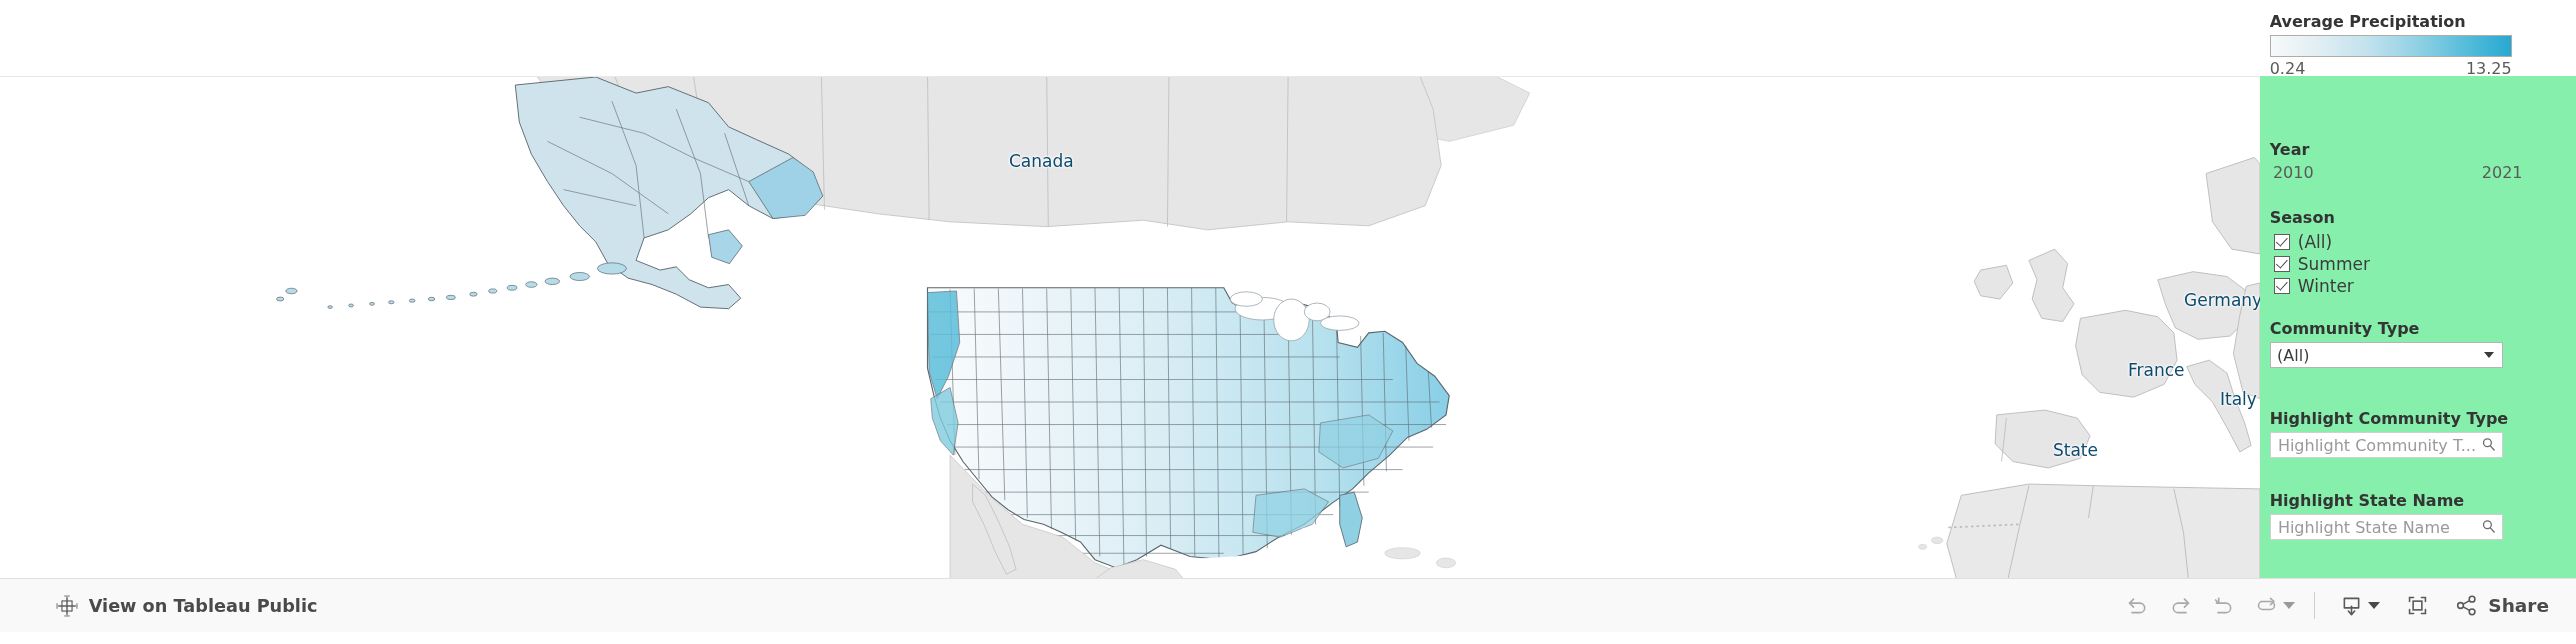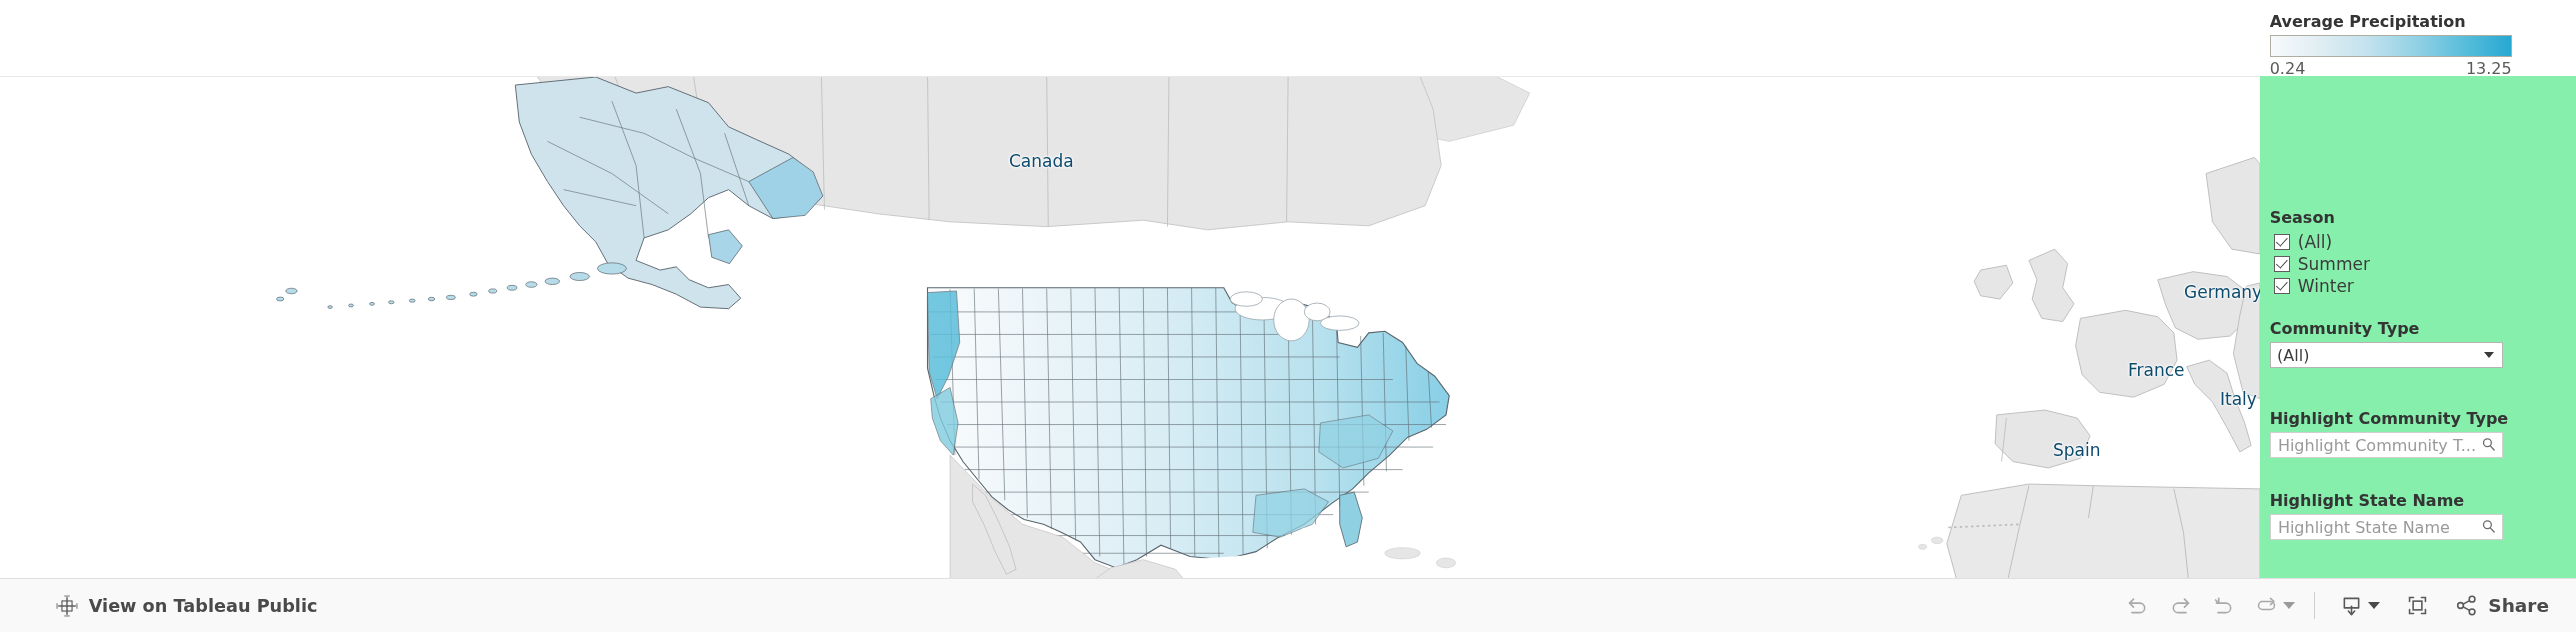--- a/index.html
+++ b/index.html
@@ -366,40 +366,47 @@
         </g>
 
         <g fill="#e6e6e6" stroke="#cfcfcf" stroke-width="0.8">
           <ellipse cx="1742" cy="592" rx="22" ry="7"></ellipse>
           <ellipse cx="1796" cy="604" rx="12" ry="6"></ellipse>
         </g>
       </svg>
 
       <div class="geo-label" style="left:1009px; top:74px;">Canada</div>
 
-      <div class="geo-label" style="left:2184px; top:205px;">Germany</div>
+      <div class="geo-label" style="left:2184px; top:213px;">Germany</div>
       <div class="geo-label" style="left:2128px; top:283px;">France</div>
       <div class="geo-label" style="left:2220px; top:312px;">Italy</div>
-      <div class="geo-label" style="left:2053px; top:363px;">Spain</div>
+      <div class="geo-label" style="left:2053px; top:363px;">State</div>
 
     </div>
 
   </div>
 
   <div id="controls-panel">
 
     <div class="ctrl-block" id="legend-block">
       <div class="ctrl-title">Average Precipitation</div>
       <div id="legend-gradient"></div>
       <div id="legend-scale">
         <span>0.24</span>
         <span>13.25</span>
       </div>
     </div>
 
+    <div class="ctrl-block" id="year-block">
+      <div class="ctrl-title">Year</div>
+      <div id="year-scale">
+        <span>2010</span>
+        <span>2021</span>
+      </div>
+    </div>
 
     <div class="ctrl-block" id="season-block">
       <div class="ctrl-title">Season</div>
 
       <div class="checkbox-row">
         <span class="cbox checked"></span>
         <span class="cbox-label">(All)</span>
       </div>
       <div class="checkbox-row">
         <span class="cbox checked"></span>

